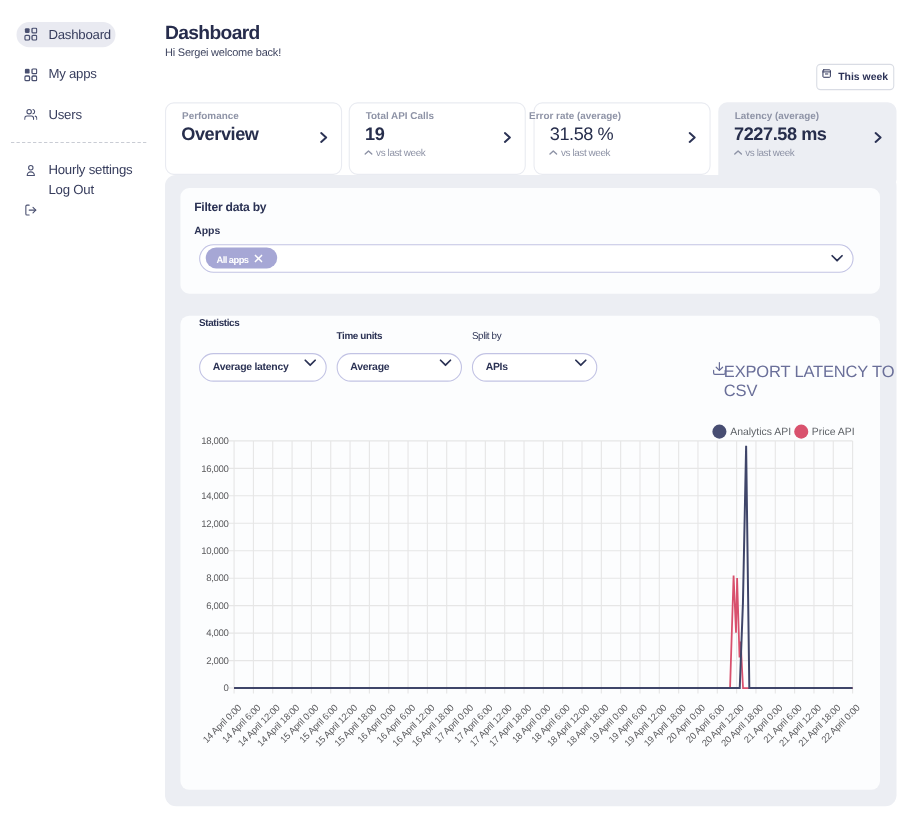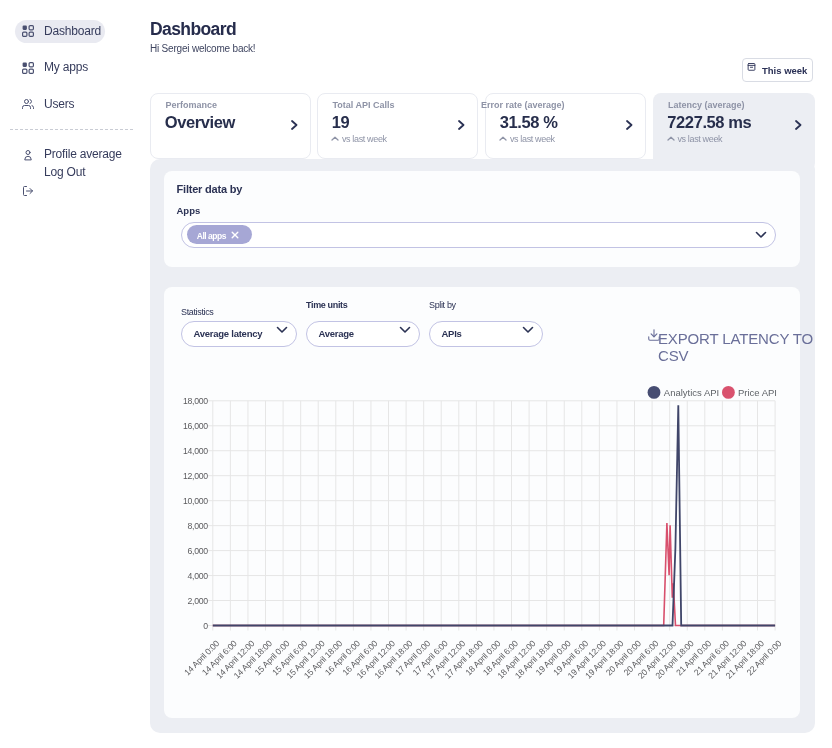--- a/index.html
+++ b/index.html
@@ -26,21 +26,21 @@
     <circle cx="9" cy="7" r="4"></circle>
     <path d="M23 21v-2a4 4 0 0 0-3-3.87"></path>
     <path d="M16 3.13a4 4 0 0 1 0 7.75"></path>
   </svg>
 <div style="position:absolute;left:44px;top:97.2px;font-size:12px;letter-spacing:-0.2px;color:#363c5c">Users</div>
 <div style="position:absolute;left:10px;top:129px;width:123px;height:0;border-top:1px dashed #c9ccd4"></div>
 <svg style="position:absolute;left:21.5px;top:148.5px" width="12" height="12" viewBox="0 0 24 24" fill="none" stroke="#4a5070" stroke-width="2" stroke-linecap="round" stroke-linejoin="round">
     <circle cx="12" cy="7" r="4"></circle>
     <path d="M5.5 21a6.5 6.5 0 0 1 13 0z"></path>
   </svg>
-<div style="position:absolute;left:44px;top:147.2px;font-size:12px;letter-spacing:-0.2px;color:#363c5c">Profile average</div>
+<div style="position:absolute;left:44px;top:147.2px;font-size:12px;letter-spacing:-0.2px;color:#363c5c">Hourly settings</div>
 <svg style="position:absolute;left:21.5px;top:184.5px" width="12" height="12" viewBox="0 0 24 24" fill="none" stroke="#4a5070" stroke-width="2" stroke-linecap="round" stroke-linejoin="round">
     <path d="M9 21H5a2 2 0 0 1-2-2V5a2 2 0 0 1 2-2h4"></path>
     <polyline points="16 17 21 12 16 7"></polyline>
     <line x1="21" y1="12" x2="9" y2="12"></line>
   </svg>
 <div style="position:absolute;left:44px;top:165px;font-size:12px;letter-spacing:-0.2px;color:#363c5c">Log Out</div>
 <div style="position:absolute;left:150px;top:18.5px;font-size:17.5px;font-weight:700;color:#262c4c;letter-spacing:-0.6px">Dashboard</div>
 <div style="position:absolute;left:150px;top:43px;font-size:10px;letter-spacing:-0.2px;color:#3f4560">Hi Sergei welcome back!</div>
 <div style="position:absolute;left:741.5px;top:58px;width:71.5px;height:24px;border:1px solid #d9dce4;border-radius:4px;background:#fff;box-sizing:border-box"></div>
 <svg style="position:absolute;left:747px;top:61.5px" width="9" height="9" viewBox="0 0 24 24" fill="none" stroke="#2b3156" stroke-width="2.4" stroke-linecap="round" stroke-linejoin="round">
@@ -61,21 +61,21 @@
 <div style="position:absolute;left:331.8px;top:112.5px;font-size:16.5px;font-weight:700;color:#272e4c;letter-spacing:-0.4px">19</div>
 <svg style="position:absolute;left:331.3px;top:135.8px" width="8" height="5" viewBox="0 0 8 5" fill="none" stroke="#8e93a6" stroke-width="1.3" stroke-linecap="round" stroke-linejoin="round">
     <polyline points="1,4 4,1.3 7,4"></polyline>
   </svg>
 <div style="position:absolute;left:341.9px;top:133.6px;font-size:9px;letter-spacing:-0.35px;color:#8e93a6">vs last week</div>
 <svg style="position:absolute;left:455.5px;top:119.5px" width="10" height="10" viewBox="0 0 10 10" fill="none" stroke="#2b3254" stroke-width="1.8" stroke-linecap="round" stroke-linejoin="round">
     <polyline points="3,1 7.5,5 3,9"></polyline>
   </svg>
 <div style="position:absolute;left:485px;top:93px;width:160.5px;height:65.5px;background:#fff;border:1px solid #e9ebf1;border-radius:8px;box-sizing:border-box"></div>
 <div style="position:absolute;left:481px;top:99.5px;font-size:9px;font-weight:600;color:#8e93a6">Error rate (average)</div>
-<div style="position:absolute;left:499.8px;top:112.5px;font-size:16.5px;font-weight:700;color:#272e4c;letter-spacing:-0.4px">31.58&nbsp;%</div>
+<div style="position:absolute;left:499.8px;top:112.5px;font-size:16.5px;font-weight:400;color:#272e4c;letter-spacing:-0.4px">31.58&nbsp;%</div>
 <svg style="position:absolute;left:499.3px;top:135.8px" width="8" height="5" viewBox="0 0 8 5" fill="none" stroke="#8e93a6" stroke-width="1.3" stroke-linecap="round" stroke-linejoin="round">
     <polyline points="1,4 4,1.3 7,4"></polyline>
   </svg>
 <div style="position:absolute;left:509.9px;top:133.6px;font-size:9px;letter-spacing:-0.35px;color:#8e93a6">vs last week</div>
 <svg style="position:absolute;left:623.5px;top:119.5px" width="10" height="10" viewBox="0 0 10 10" fill="none" stroke="#2b3254" stroke-width="1.8" stroke-linecap="round" stroke-linejoin="round">
     <polyline points="3,1 7.5,5 3,9"></polyline>
   </svg>
 <div style="position:absolute;left:652.5px;top:93px;width:162px;height:78px;background:#eceef3;border:none;border-radius:8px;box-sizing:border-box"></div>
 <div style="position:absolute;left:668.0px;top:99.5px;font-size:9px;font-weight:700;color:#8e93a6">Latency (average)</div>
 <div style="position:absolute;left:667.3px;top:112.5px;font-size:16.5px;font-weight:700;color:#272e4c;letter-spacing:-0.4px">7227.58 ms</div>
@@ -93,21 +93,21 @@
 <div style="position:absolute;left:187px;top:225.2px;width:65px;height:19px;background:#a6a7d5;border-radius:9.5px"></div>
 <div style="position:absolute;left:196.8px;top:230.5px;font-size:8.5px;font-weight:700;letter-spacing:-0.5px;color:#fff">All apps</div>
 <svg style="position:absolute;left:230.5px;top:230.7px" width="8" height="8" viewBox="0 0 8 8" stroke="#fff" stroke-width="1.4" stroke-linecap="round">
     <line x1="1.2" y1="1.2" x2="6.8" y2="6.8"></line>
     <line x1="6.8" y1="1.2" x2="1.2" y2="6.8"></line>
   </svg>
 <svg style="position:absolute;left:754.5px;top:230.7px" width="12" height="8" viewBox="0 0 12 8" fill="none" stroke="#2b3254" stroke-width="1.6" stroke-linecap="round" stroke-linejoin="round">
     <polyline points="1.5,1.5 6,6 10.5,1.5"></polyline>
   </svg>
 <div style="position:absolute;left:163.5px;top:286.5px;width:636px;height:431px;background:#fcfdfe;border-radius:8px"></div>
-<div style="position:absolute;left:181px;top:307px;font-size:9px;font-weight:400;letter-spacing:-0.35px;color:#2b3254">Statistics</div>
+<div style="position:absolute;left:181px;top:288px;font-size:9px;font-weight:700;letter-spacing:-0.35px;color:#2b3254">Statistics</div>
 <div style="position:absolute;left:181px;top:320.5px;width:116px;height:26px;background:#fff;border:1px solid #c2c3e4;border-radius:13px;box-sizing:border-box"></div>
 <div style="position:absolute;left:193.5px;top:328px;font-size:9.5px;font-weight:600;letter-spacing:-0.25px;color:#2b3254">Average latency</div>
 <svg style="position:absolute;left:275.5px;top:326px" width="12" height="8" viewBox="0 0 12 8" fill="none" stroke="#2b3254" stroke-width="1.6" stroke-linecap="round" stroke-linejoin="round">
     <polyline points="1.5,1.5 6,6 10.5,1.5"></polyline>
   </svg>
 <div style="position:absolute;left:306px;top:300px;font-size:9px;font-weight:600;letter-spacing:-0.35px;color:#2b3254">Time units</div>
 <div style="position:absolute;left:306px;top:320.5px;width:114px;height:26px;background:#fff;border:1px solid #c2c3e4;border-radius:13px;box-sizing:border-box"></div>
 <div style="position:absolute;left:318.5px;top:328px;font-size:9.5px;font-weight:600;letter-spacing:-0.25px;color:#2b3254">Average</div>
 <svg style="position:absolute;left:398.5px;top:326px" width="12" height="8" viewBox="0 0 12 8" fill="none" stroke="#2b3254" stroke-width="1.6" stroke-linecap="round" stroke-linejoin="round">
     <polyline points="1.5,1.5 6,6 10.5,1.5"></polyline>

